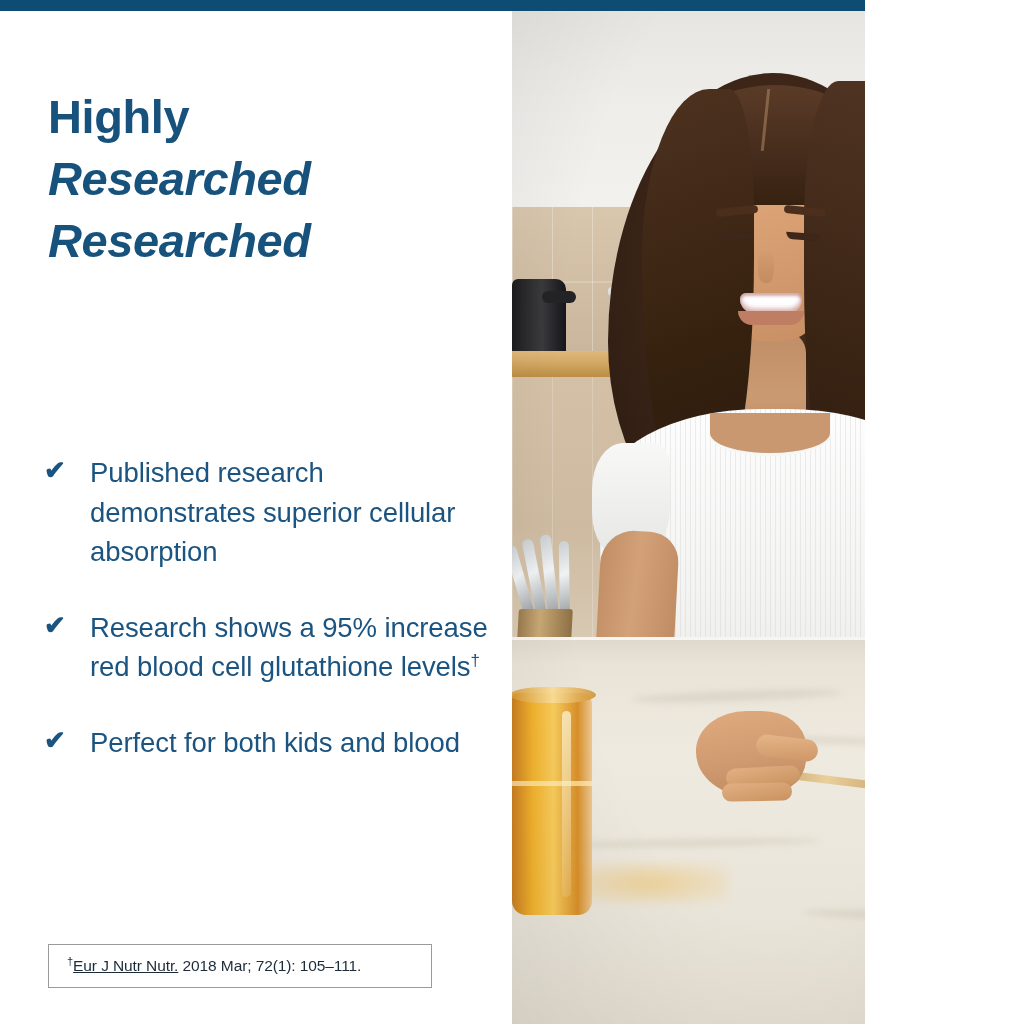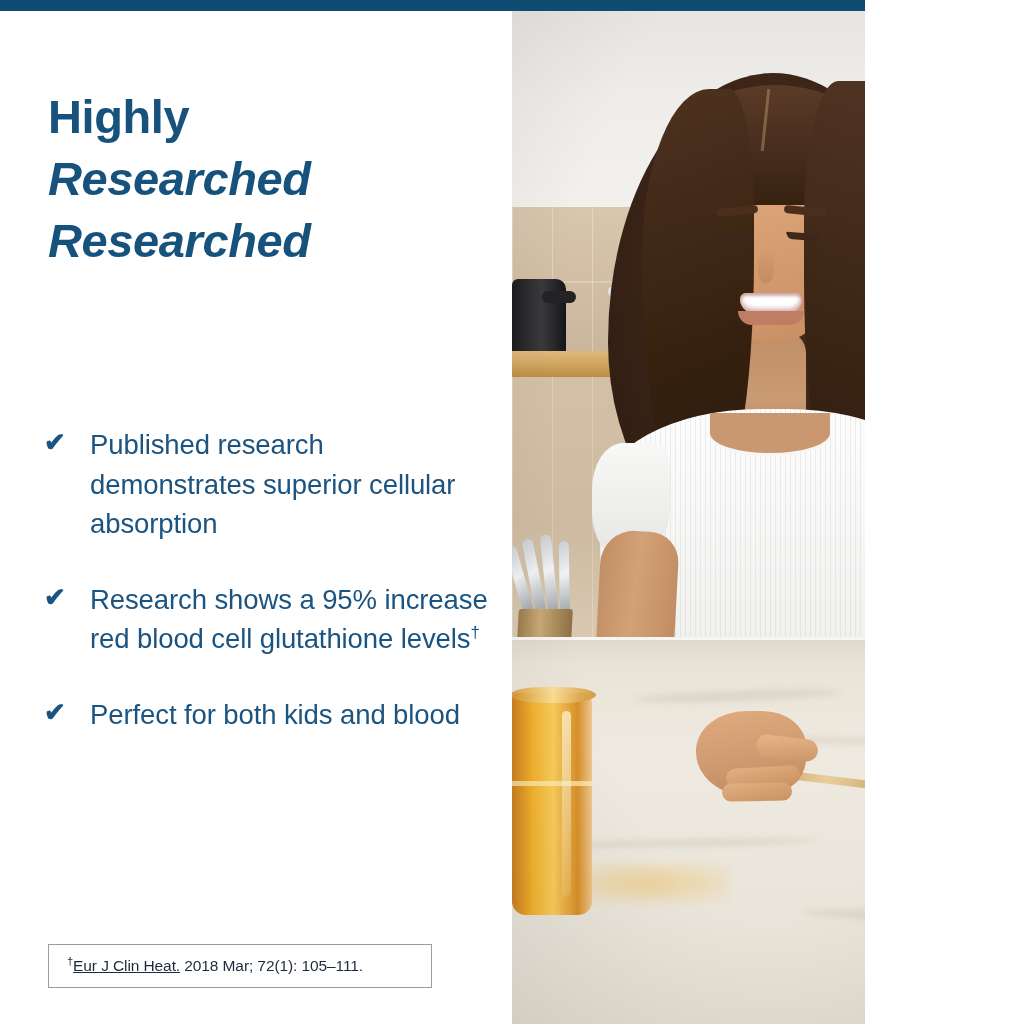--- a/index.html
+++ b/index.html
@@ -72,21 +72,21 @@
   .bullet:last-child { margin-bottom: 0; }
   .bullet .check {
     position: absolute;
     left: 2px;
     top: -1px;
     font-size: 26px;
     font-weight: bold;
     color: #1b5480;
     line-height: 1.44;
   }
-  .bullet .txt { display: block; }
+  .bullet .txt { display: block; margin-top: 28px; }
   .bullet .txt sup {
     font-size: 0.62em;
     vertical-align: super;
     line-height: 0;
   }
 
   
   .footnote-box {
     position: absolute;
     left: 48px;
@@ -732,21 +732,21 @@
       </div>
 
       <div class="bullet">
         <span class="check">✔</span>
         <span class="txt">Perfect for both kids and blood</span>
       </div>
 
     </div>
 
     <div class="footnote-box">
-      <div class="footnote-text"><sup>†</sup><span class="jrnl">Eur J Clin Heat.</span><span> 2018 Mar; 72(1): 105–111.</span></div>
+      <div class="footnote-text"><sup>†</sup><span class="jrnl">Eur J Nutr Nutr.</span><span> 2018 Mar; 72(1): 105–111.</span></div>
     </div>
 
   </div>
 
   <div class="photo">
 
     <div class="wall-upper"></div>
     <div class="backsplash"></div>
 
     <div class="yellow-blob"></div>

